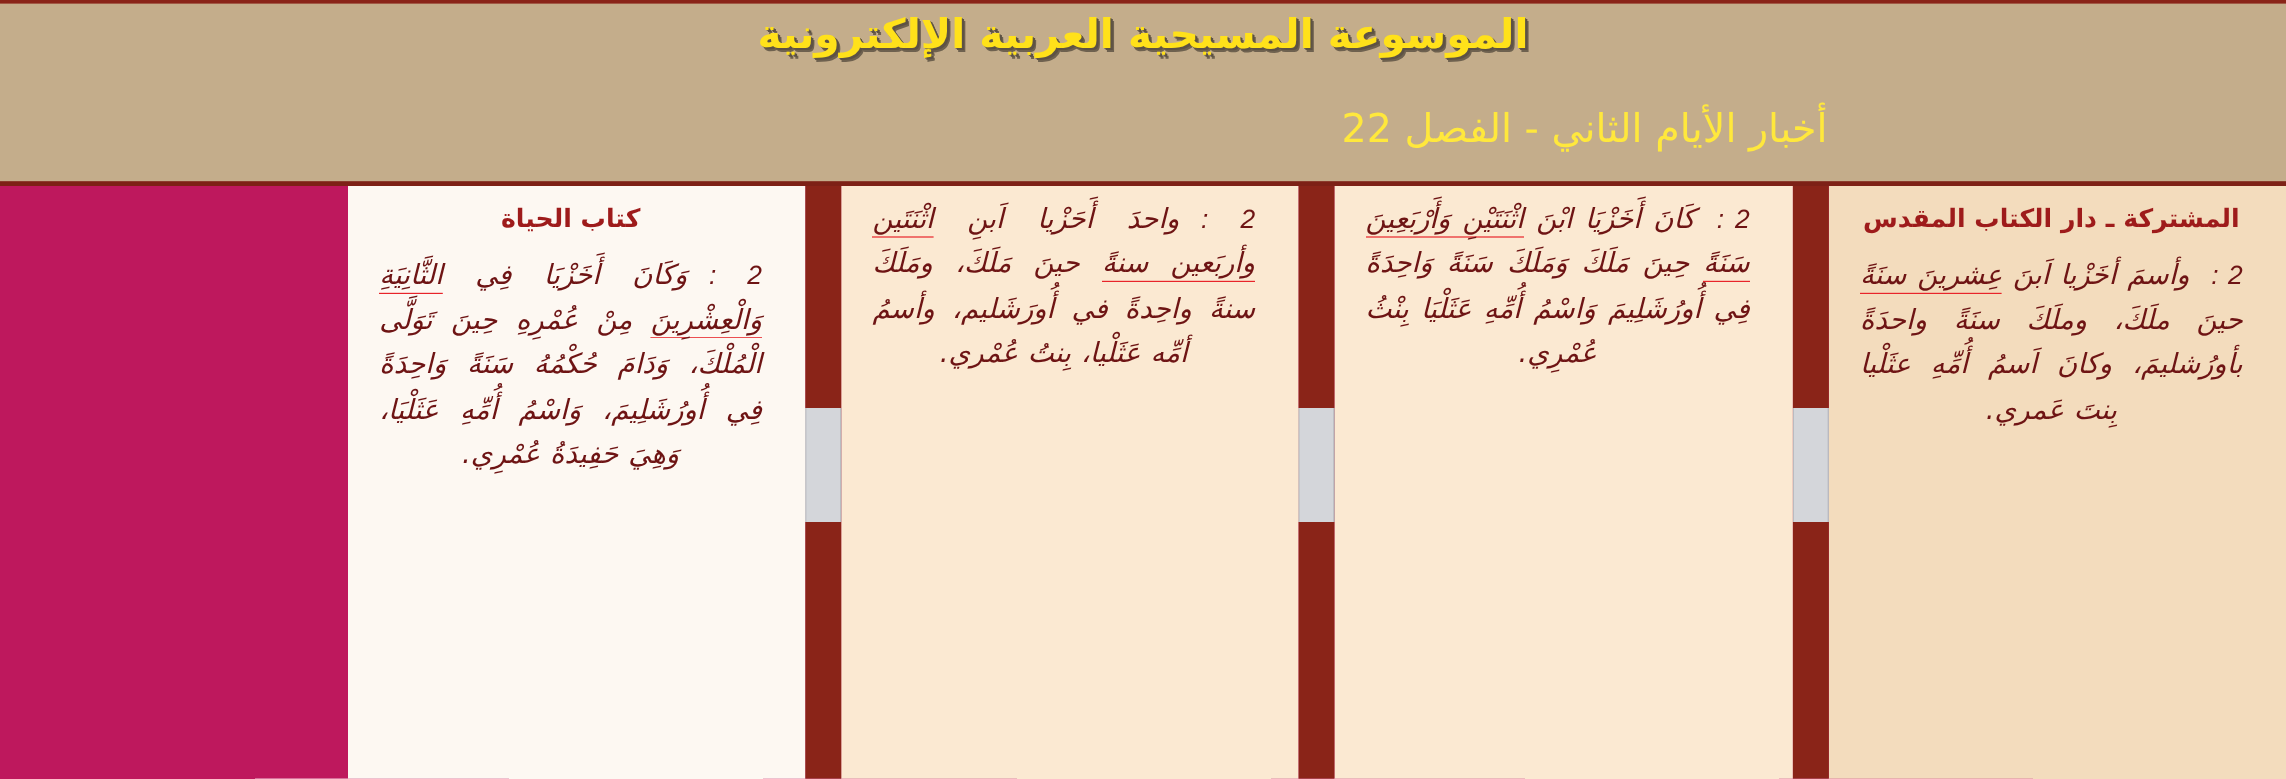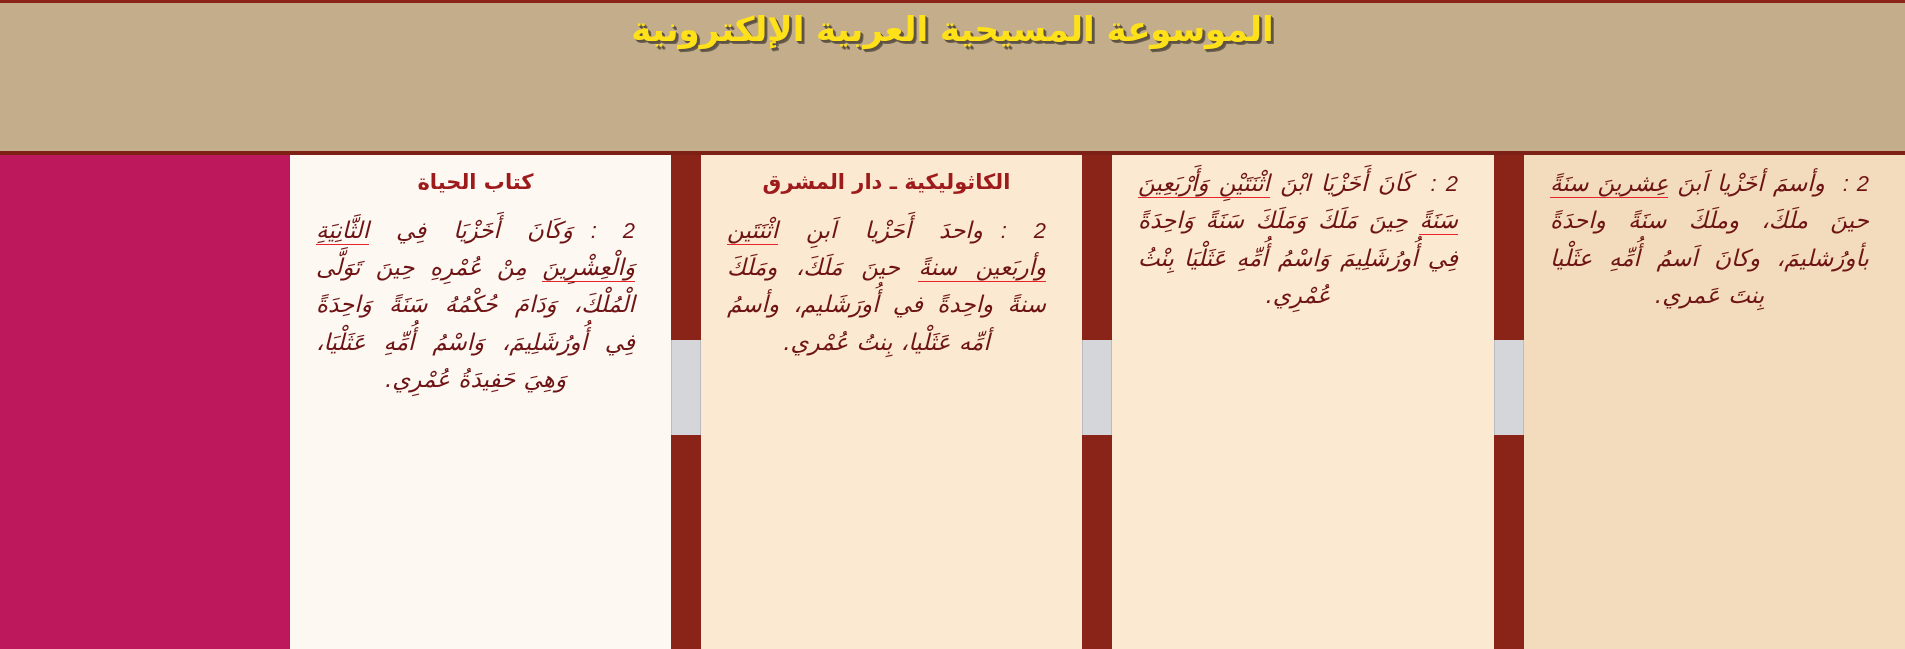--- a/index.html
+++ b/index.html
@@ -157,46 +157,47 @@
   
   .col-3 .verse { color: #6e1414; }
 </style>
 </head>
 <body>
 
 <div id="page">
 
   <div class="banner">
     <div class="banner-title">الموسوعة المسيحية العربية الإلكترونية</div>
+    <div class="banner-subtitle">أخبار الأيام الثاني - الفصل 22</div>
   </div>
 
   <div class="columns">
 
     <div class="col col-0">
+      <div class="col-title">المشتركة ـ دار الكتاب المقدس</div>
       <div class="verse">
         <span class="vnum">2 :</span><span class="vtext">وأسمَ أخَزْيا اَبنَ </span><span class="hl">عِشرينَ سنَةً</span><span class="vtext"> حينَ ملَكَ، وملَكَ سنَةً واحدَةً بأورُشليمَ، وكانَ اَسمُ أُمِّهِ عثَلْيا بِنتَ عَمري.</span>
       </div>
     </div>
 
     <div class="gutter">
       <div class="thumb t1"></div>
     </div>
 
     <div class="col col-1">
       <div class="verse">
         <span class="vnum">2 :</span><span class="vtext">كَانَ أَخَزْيَا ابْنَ </span><span class="hl">اثْنَتَيْنِ وَأَرْبَعِينَ سَنَةً</span><span class="vtext"> حِينَ مَلَكَ وَمَلَكَ سَنَةً وَاحِدَةً فِي أُورُشَلِيمَ وَاسْمُ أُمِّهِ عَثَلْيَا بِنْثُ عُمْرِي.</span>
       </div>
     </div>
 
     <div class="gutter">
       <div class="thumb t2"></div>
     </div>
 
     <div class="col col-2">
-      <div class="col-title">الكاثوليكية ـ دار المشرق</div>
       <div class="verse">
         <span class="vnum">2 :</span><span class="vtext">واحدَ أَحَزْيا اَبنِ </span><span class="hl">اثْنَتَين وأربَعين سنةً</span><span class="vtext"> حينَ مَلَكَ، ومَلَكَ سنةً واحِدةً في أُورَشَليم، وأسمُ أمِّه عَثَلْيا، بِنتُ عُمْري.</span>
       </div>
     </div>
 
     <div class="gutter">
       <div class="thumb t3"></div>
     </div>
 
     <div class="col col-3">

